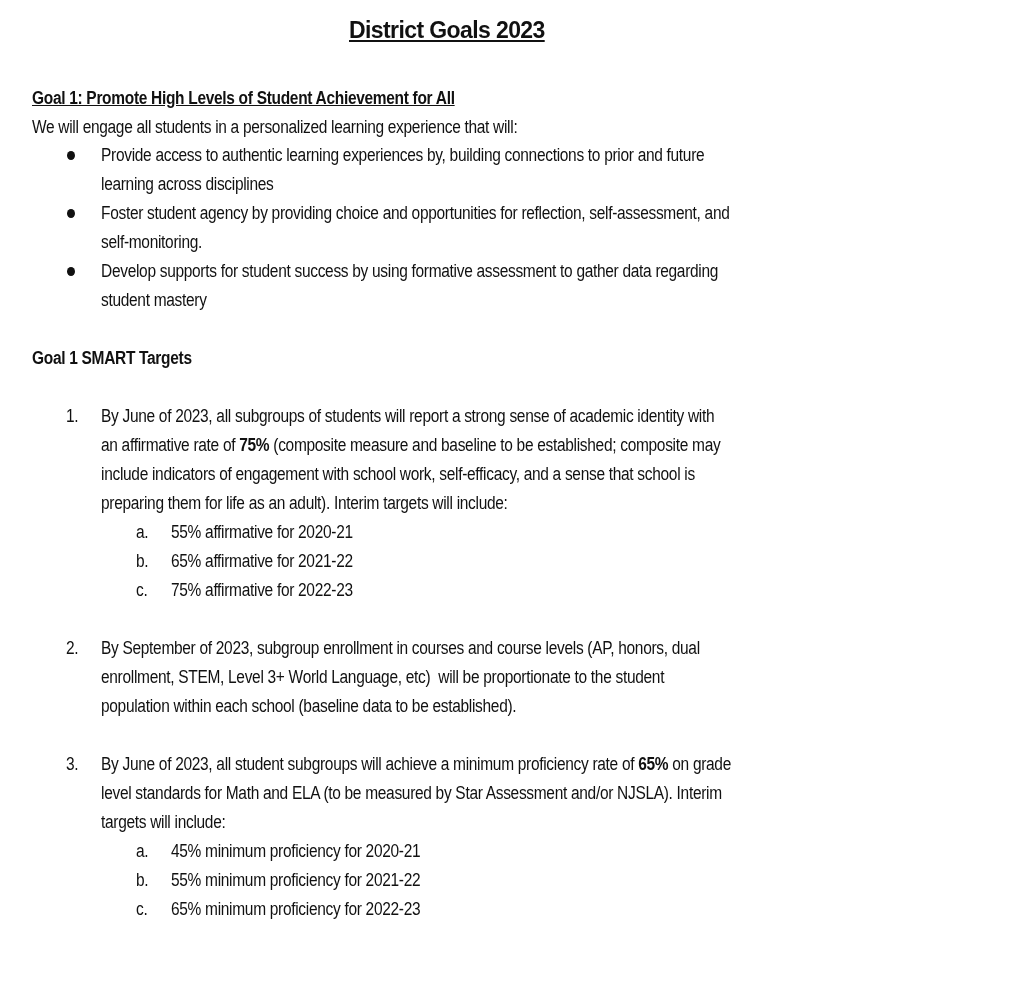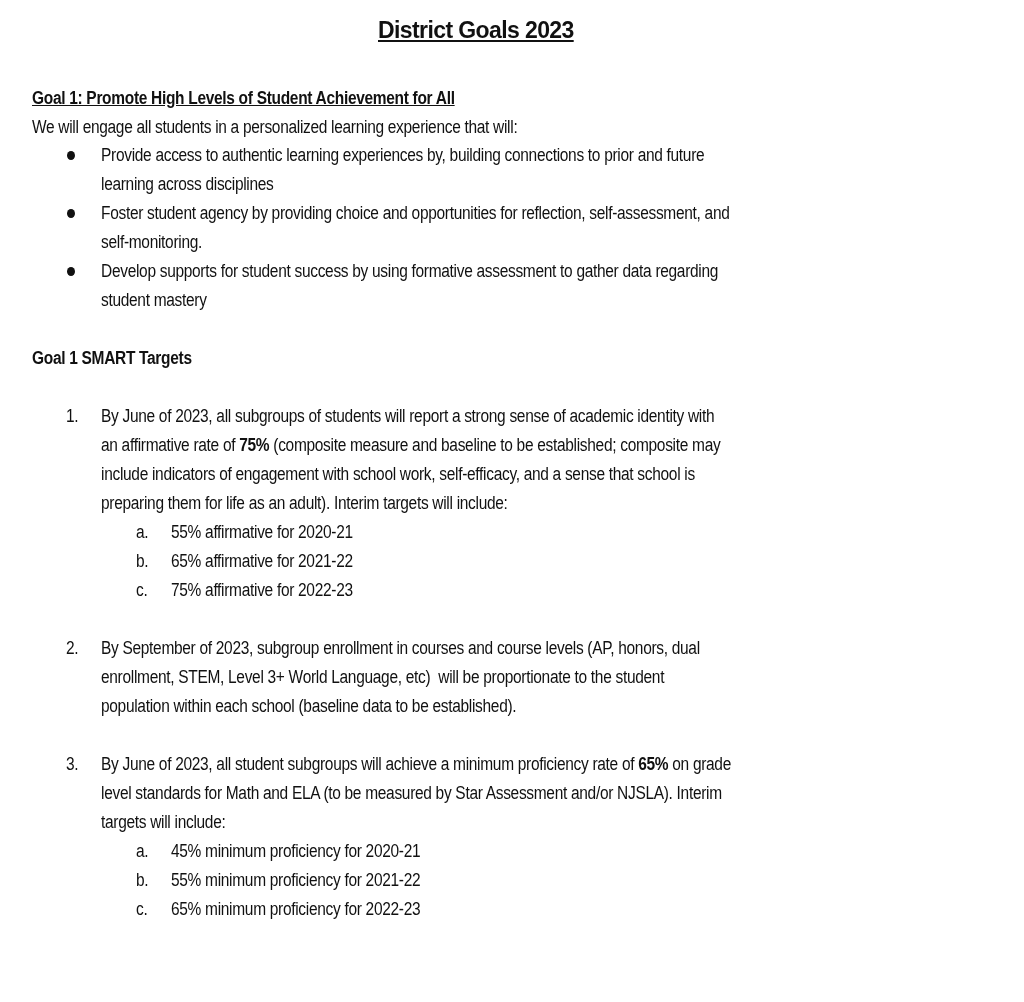--- a/index.html
+++ b/index.html
@@ -5,21 +5,21 @@
     html, body { margin: 0; padding: 0; background: #ffffff; }
     body {
       width: 1024px; height: 1002px; position: relative; overflow: hidden;
       font-family: "Liberation Sans", sans-serif; color: #111111;
     }
     .line {
       position: absolute; white-space: nowrap; font-size: 18px; line-height: 22px;
       transform-origin: left top; letter-spacing: -0.35px;
     }
     .title {
-      position: absolute; left: 378px; top: 17px; font-size: 23px; font-weight: bold;
+      position: absolute; left: 349px; top: 17px; font-size: 23px; font-weight: bold;
       text-decoration: underline; white-space: nowrap; letter-spacing: -0.6px;
     }
     .heading { font-weight: bold; }
     .u { text-decoration: underline; }
     .bullet {
       position: absolute; width: 8px; height: 9px; border-radius: 50%; background: #111;
     }
     b { font-weight: bold; }
   </style>
 </head>

